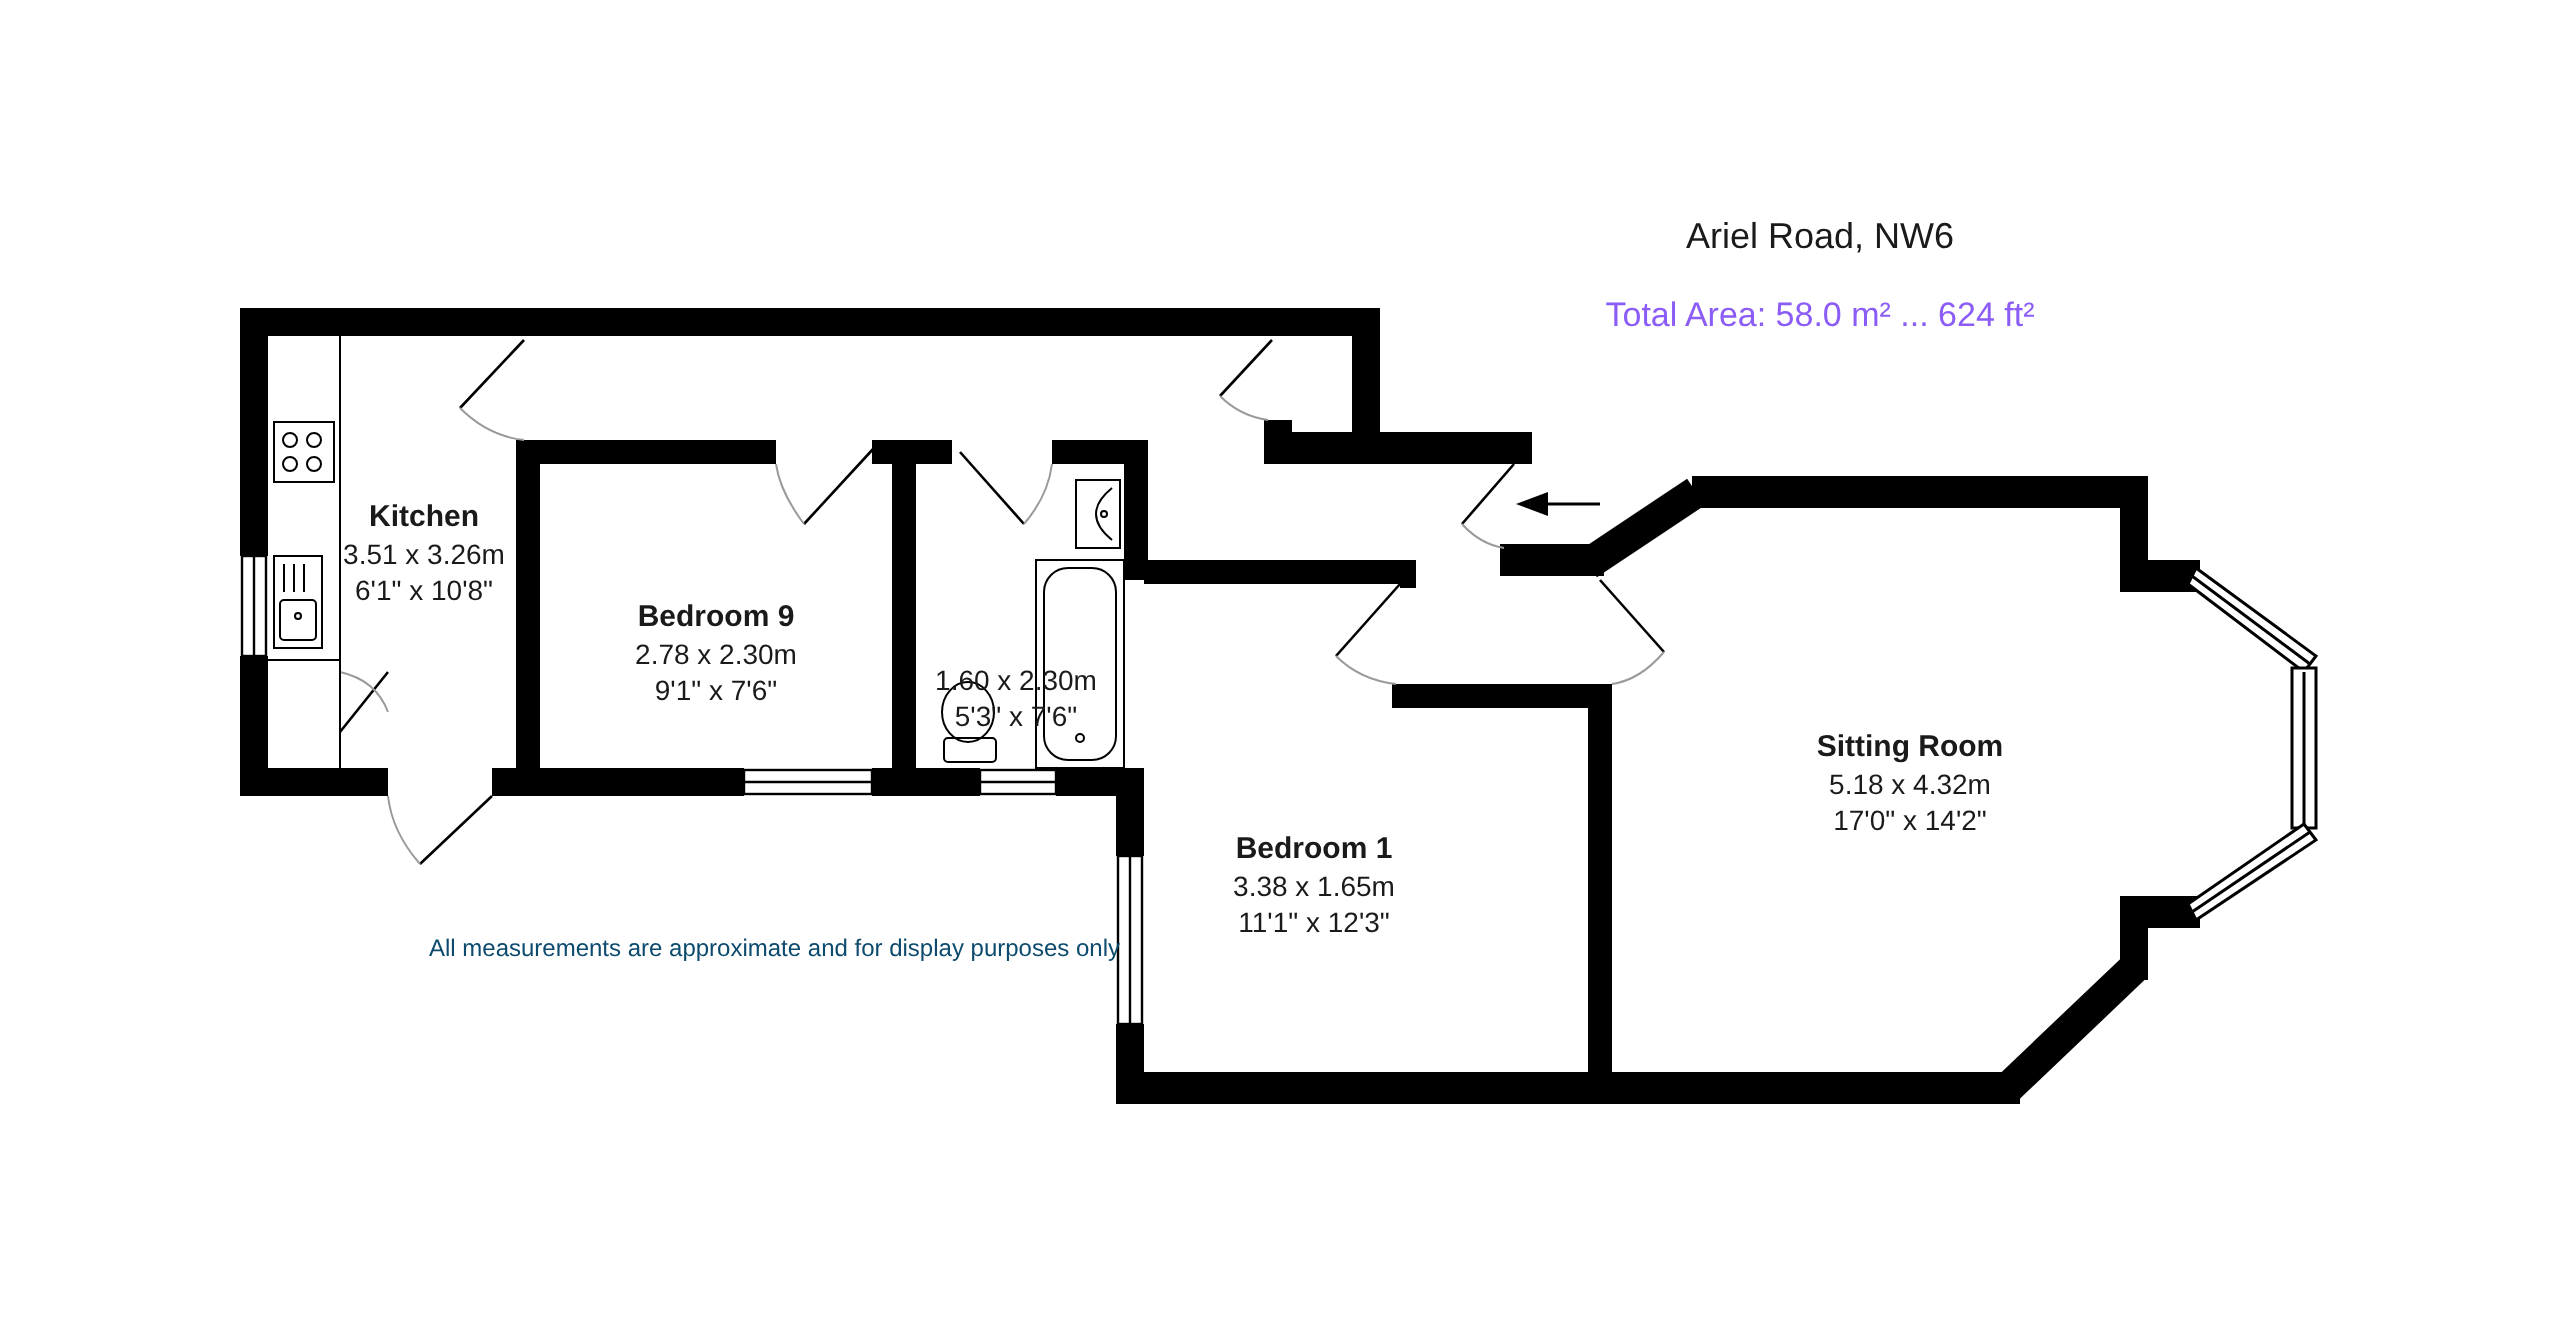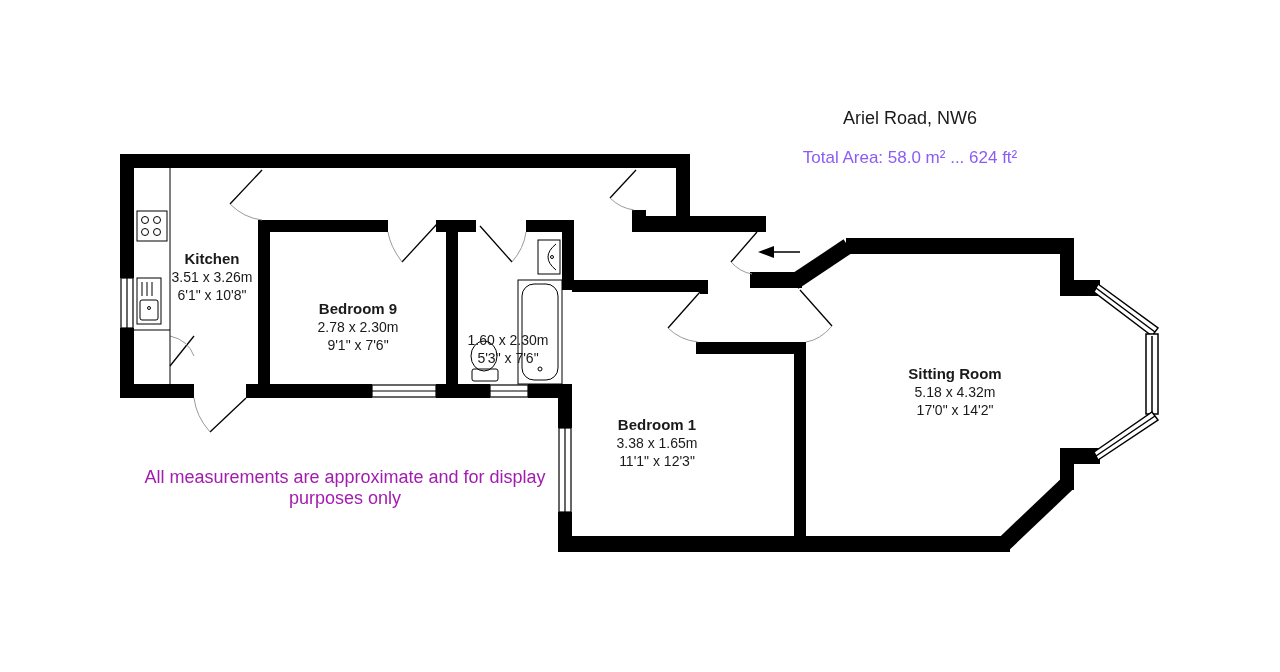--- a/index.html
+++ b/index.html
@@ -1,20 +1,20 @@
 <!DOCTYPE html>
 <html><head>
 <meta charset="utf-8">
 <style>
   html,body{margin:0;padding:0;background:#fff;}
   body{width:1280px;height:672px;position:relative;overflow:hidden;font-family:"Liberation Sans",sans-serif;color:#1a1a1a;}
   .plan{position:absolute;left:0;top:0;width:1280px;height:672px;}
   .title{position:absolute;left:760px;top:108px;width:300px;text-align:center;font-size:18px;color:#1a1a1a;}
   .area{position:absolute;left:760px;top:148px;width:300px;text-align:center;font-size:17px;color:#8b5cf6;}
-  .disclaimer{position:absolute;left:130px;top:467px;width:430px;text-align:center;font-size:18px;color:#a21caf;}
+  .disclaimer{position:absolute;left:130px;top:467px;width:430px;text-align:right;font-size:12px;color:#0c4a6e;}
   .room{position:absolute;text-align:center;font-size:14px;line-height:18px;color:#1a1a1a;}
   .room .name{font-weight:bold;font-size:15px;}
 </style>
 </head>
 <body>
 
 <svg class="plan" viewBox="0 0 1280 672" xmlns="http://www.w3.org/2000/svg">
 
   <g fill="#000">
 

